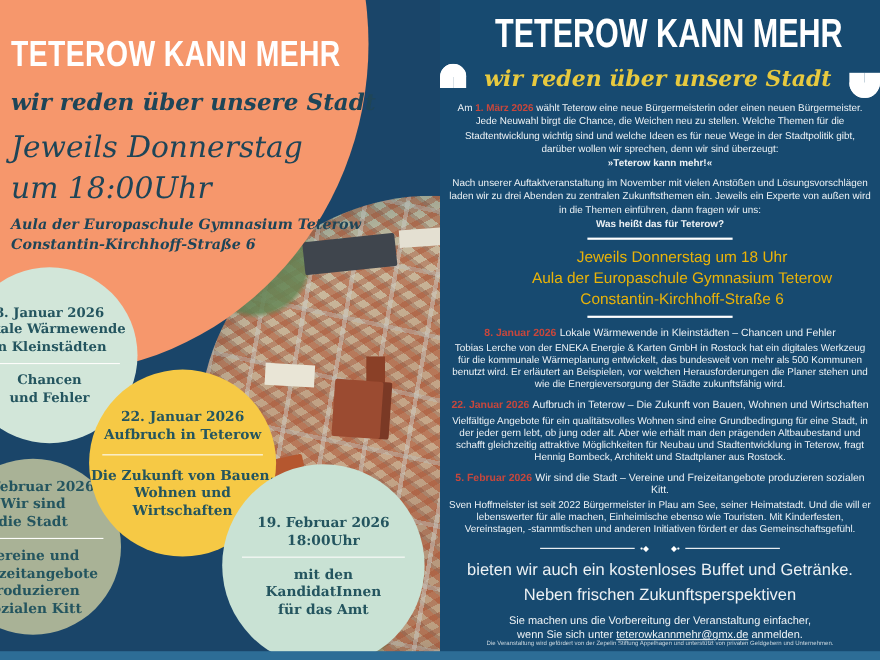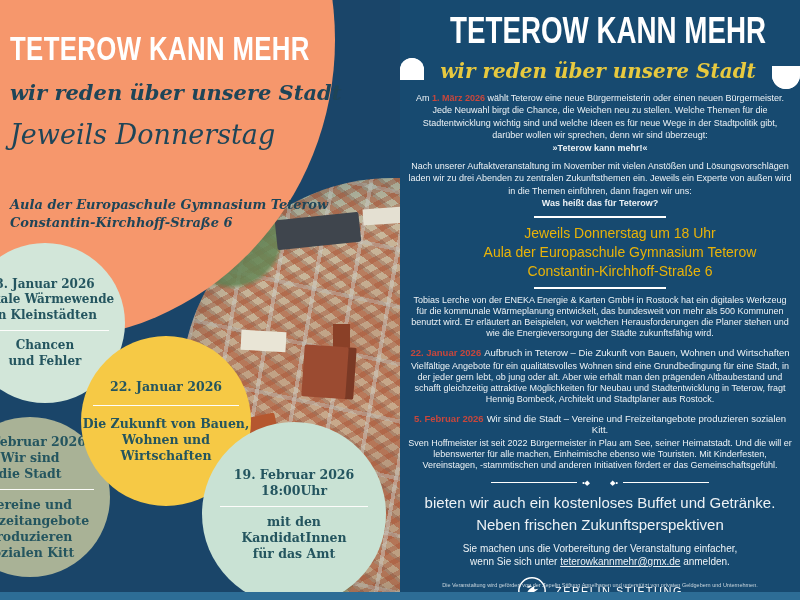--- a/index.html
+++ b/index.html
@@ -113,39 +113,41 @@
       <div class="line">die Stadt</div>
       <div class="cdiv"></div>
       <div class="line">Vereine und</div>
       <div class="line">Freizeitangebote</div>
       <div class="line">produzieren</div>
       <div class="line">sozialen Kitt</div>
     </div>
 
     <div class="circle c-yellow">
       <div class="line">22. Januar 2026</div>
+      <div class="line">Aufbruch in Teterow</div>
       <div class="cdiv"></div>
       <div class="line">Die Zukunft von Bauen,</div>
       <div class="line">Wohnen und</div>
       <div class="line">Wirtschaften</div>
     </div>
 
     <div class="circle c-teal">
       <div class="line">19. Februar 2026</div>
       <div class="line">18:00Uhr</div>
       <div class="cdiv"></div>
       <div class="line">mit den</div>
       <div class="line">KandidatInnen</div>
       <div class="line">für das Amt</div>
     </div>
 
     <div class="l-title">TETEROW KANN MEHR</div>
     <div class="l-sub">wir reden über unsere Stadt</div>
     <div class="l-sched">
       <div>Jeweils Donnerstag</div>
+      <div>um 18:00Uhr</div>
     </div>
     <div class="l-venue">
       <div>Aula der Europaschule Gymnasium Teterow</div>
       <div>Constantin-Kirchhoff-Straße 6</div>
     </div>
   </div>
 
   <div class="page-right">
 
     <div class="r-title">TETEROW KANN MEHR</div>
@@ -167,20 +169,21 @@
     <div class="hr"></div>
 
     <div class="sched">
       <div>Jeweils Donnerstag um 18 Uhr</div>
       <div>Aula der Europaschule Gymnasium Teterow</div>
       <div>Constantin-Kirchhoff-Straße 6</div>
     </div>
 
     <div class="hr"></div>
 
+    <div class="evt-head"><span class="red">8. Januar 2026</span><span class="t">Lokale Wärmewende in Kleinstädten – Chancen und Fehler</span></div>
     <div class="evt-desc">Tobias Lerche von der ENEKA Energie &amp; Karten GmbH in Rostock hat ein digitales Werkzeug für die kommunale Wärmeplanung entwickelt, das bundesweit von mehr als 500 Kommunen benutzt wird. Er erläutert an Beispielen, vor welchen Herausforderungen die Planer stehen und wie die Energieversorgung der Städte zukunftsfähig wird.</div>
 
     <div class="evt-head"><span class="red">22. Januar 2026</span><span class="t">Aufbruch in Teterow – Die Zukunft von Bauen, Wohnen und Wirtschaften</span></div>
     <div class="evt-desc">Vielfältige Angebote für ein qualitätsvolles Wohnen sind eine Grundbedingung für eine Stadt, in der jeder gern lebt, ob jung oder alt. Aber wie erhält man den prägenden Altbaubestand und schafft gleichzeitig attraktive Möglichkeiten für Neubau und Stadtentwicklung in Teterow, fragt Hennig Bombeck, Architekt und Stadtplaner aus Rostock.</div>
 
     <div class="evt-head"><span class="red">5. Februar 2026</span><span class="t">Wir sind die Stadt – Vereine und Freizeitangebote produzieren sozialen Kitt.</span></div>
     <div class="evt-desc">Sven Hoffmeister ist seit 2022 Bürgermeister in Plau am See, seiner Heimatstadt. Und die will er lebenswerter für alle machen, Einheimische ebenso wie Touristen. Mit Kinderfesten, Vereinstagen, -stammtischen und anderen Initiativen fördert er das Gemeinschaftsgefühl.</div>
 
     <div class="orn">
       <span class="oline"></span>

